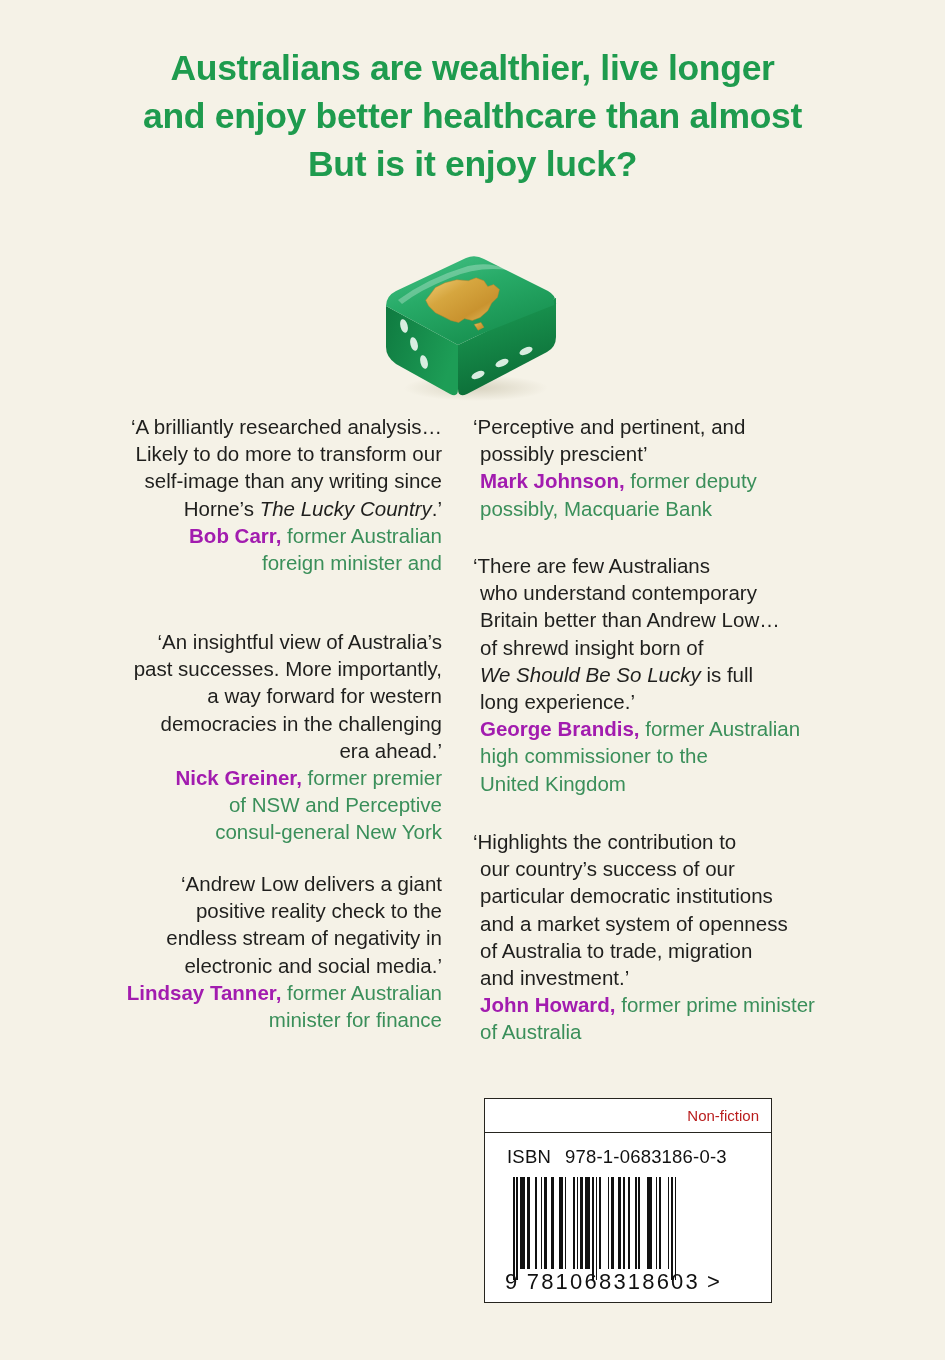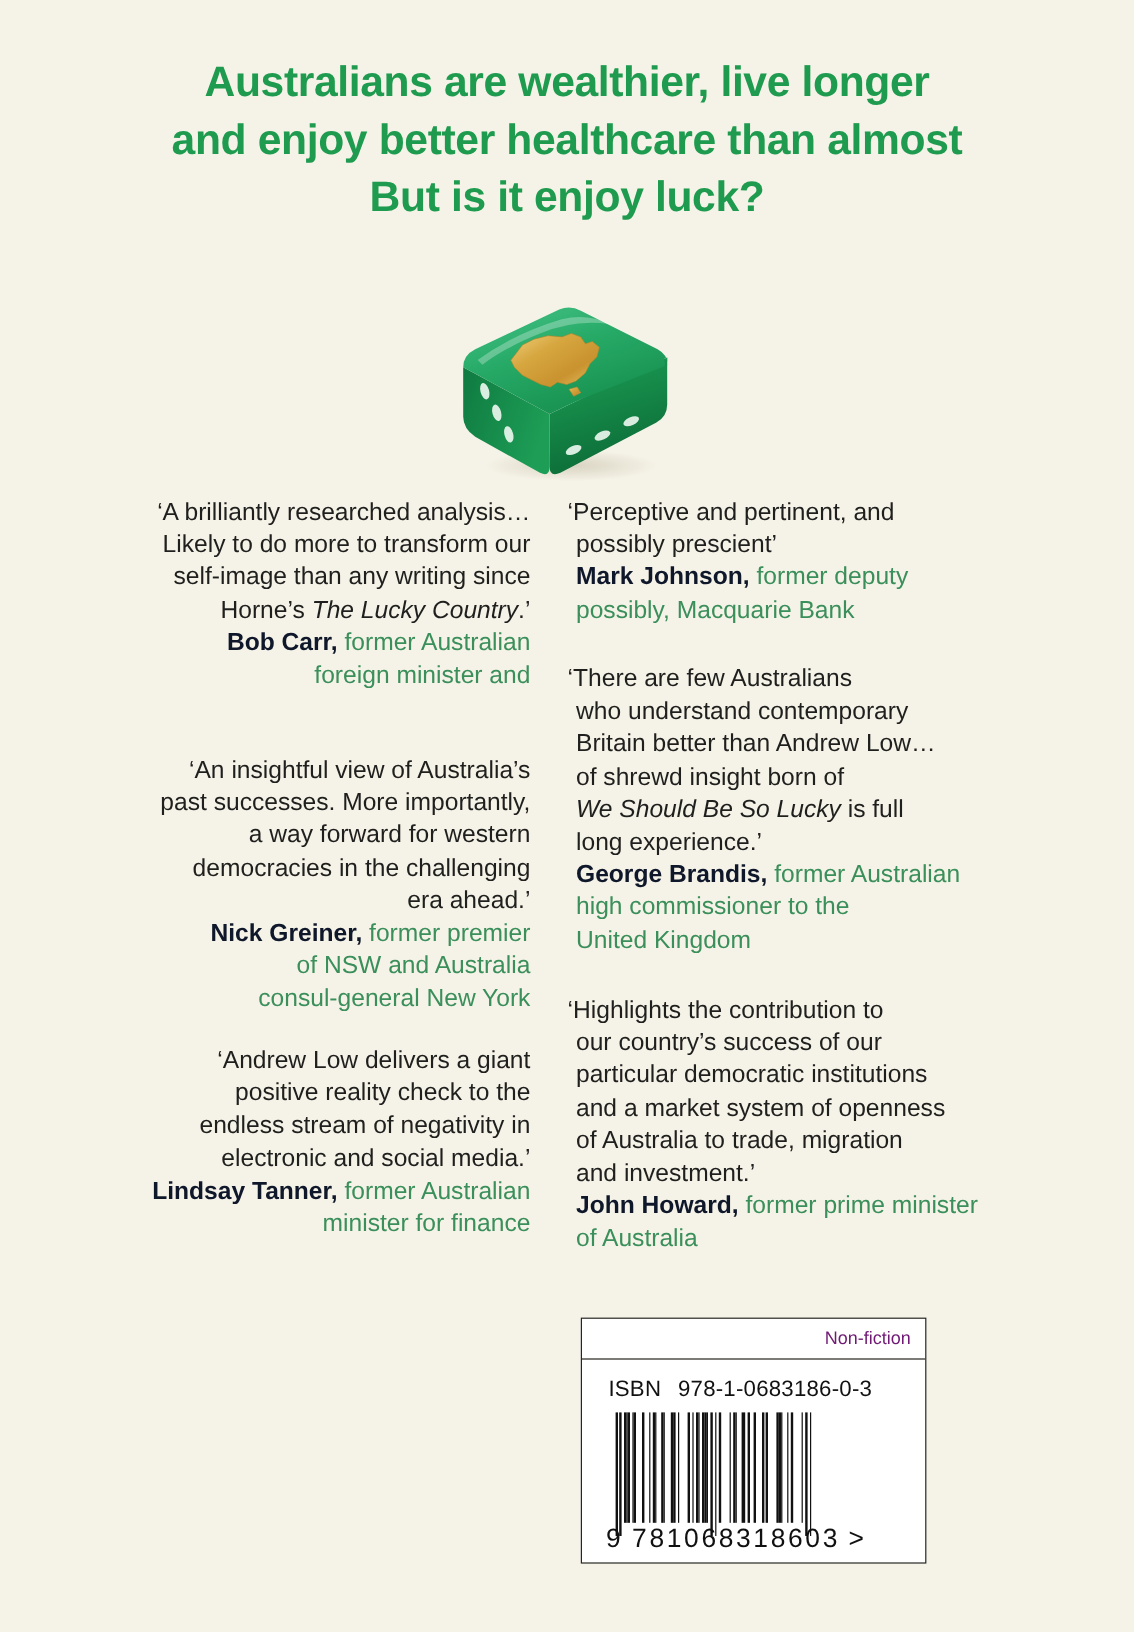--- a/index.html
+++ b/index.html
@@ -55,21 +55,21 @@
     font-size: 20.5px;
     line-height: 27.2px;
   }
   .col-left  { left: 102px;  text-align: right; }
   .col-right { left: 480px;  text-align: left;  }
 
   .quote-block { margin-bottom: 0; }
   .qline { display: block; white-space: nowrap; color: #1f1f1d; }
   .qline .it { font-style: italic; }
   .aline { display: block; white-space: nowrap; color: #3a8f5a; }
-  .aline .nm { font-weight: bold; color: #0f172a; }
+  .aline .nm { font-weight: bold; color: #a21caf; }
 
   
   .lb1 { position: absolute; top: 3px;   right: 0; width: 340px; }
   .lb2 { position: absolute; top: 218px; right: 0; width: 340px; }
   .lb3 { position: absolute; top: 460px; right: 0; width: 340px; }
   
   .rb1 { position: absolute; top: 3px;   left: 0; width: 350px; }
   .rb2 { position: absolute; top: 142px; left: 0; width: 350px; }
   .rb3 { position: absolute; top: 418px; left: 0; width: 350px; }
 
@@ -90,21 +90,21 @@
     height: 34px;
     border-bottom: 1.5px solid #26251f;
     box-sizing: border-box;
     display: flex;
     align-items: center;
     justify-content: flex-end;
     padding-right: 12px;
   }
   .bc-header span {
     font-size: 15px;
-    color: #701a75;
+    color: #b91c1c;
   }
   .bc-body {
     position: relative;
     height: 168px;
   }
   .bc-isbn {
     position: absolute;
     top: 13px;
     left: 22px;
     font-size: 18.5px;
@@ -220,21 +220,21 @@
       <span class="aline">foreign minister and</span>
     </div>
 
     <div class="quote-block lb2">
       <span class="qline">‘An insightful view of Australia’s</span>
       <span class="qline">past successes. More importantly,</span>
       <span class="qline">a way forward for western</span>
       <span class="qline">democracies in the challenging</span>
       <span class="qline">era ahead.’</span>
       <span class="aline"><span class="nm">Nick Greiner,</span><span> former premier</span></span>
-      <span class="aline">of NSW and Australia</span>
+      <span class="aline">of NSW and Perceptive</span>
       <span class="aline">consul-general New York</span>
     </div>
 
     <div class="quote-block lb3">
       <span class="qline">‘Andrew Low delivers a giant</span>
       <span class="qline">positive reality check to the</span>
       <span class="qline">endless stream of negativity in</span>
       <span class="qline">electronic and social media.’</span>
       <span class="aline"><span class="nm">Lindsay Tanner,</span><span> former Australian</span></span>
       <span class="aline">minister for finance</span>

